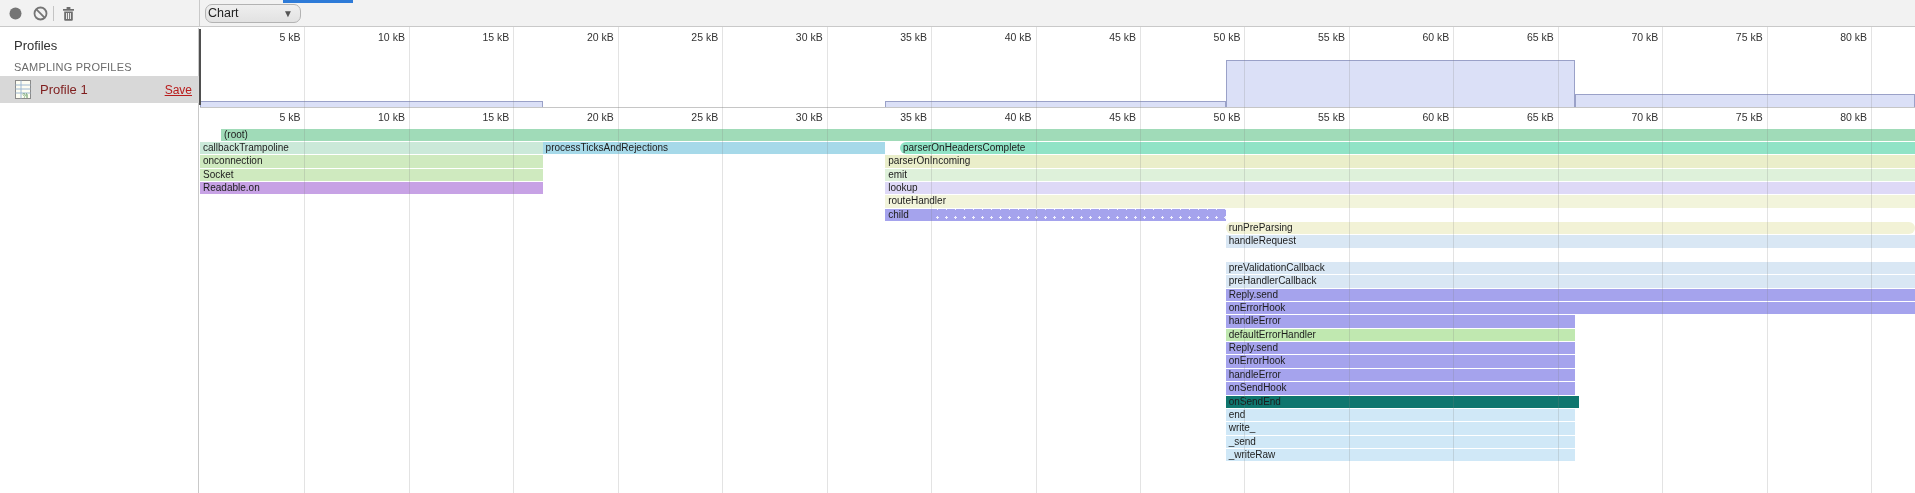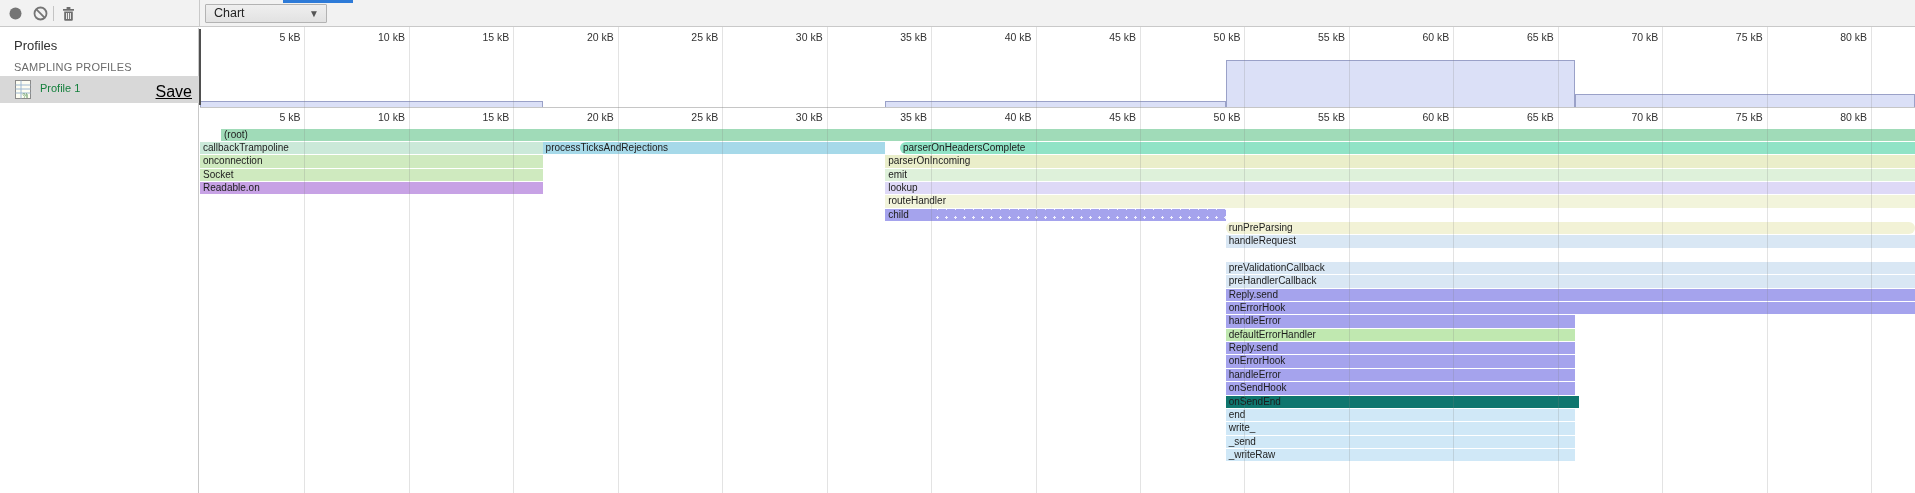--- a/index.html
+++ b/index.html
@@ -8,35 +8,35 @@
   #app { position:relative; width:1915px; height:493px; }
 
   
   #toolbar { position:absolute; left:0; top:0; width:1915px; height:27px;
     background:#f2f2f2; border-bottom:1px solid #c9c9c9; }
   #toolbar .tb-divider { position:absolute; left:53px; top:6px; width:1px; height:15px; background:#c4c4c4; }
   #toolbar .tb-panel-divider { position:absolute; left:199px; top:0; width:1px; height:27px; background:#c9c9c9; }
   .tb-icon { position:absolute; top:6px; width:15px; height:15px; cursor:pointer; }
   #tab-indicator { position:absolute; left:283px; top:0; width:70px; height:3px; }
 
-  #view-select { position:absolute; left:205px; top:4px; width:122px; height:19px;
-    background:linear-gradient(#efefef,#e2e2e2); border:1px solid #b3b3b3; border-radius:1px;
-    font-size:12.5px; color:#222; line-height:17px; padding-left:8px; cursor:pointer; }
+  #view-select { position:absolute; left:205px; top:4px; width:96px; height:19px;
+    background:linear-gradient(#efefef,#e2e2e2); border:1px solid #b3b3b3; border-radius:7px;
+    font-size:12.5px; color:#222; line-height:17px; padding-left:2px; cursor:pointer; }
   #view-select .arrow { position:absolute; right:7px; top:0px; font-size:10px; color:#555; }
 
   
   #sidebar { position:absolute; left:0; top:28px; width:199px; height:465px;
     background:#fff; border-right:1px solid #c9c9c9; }
   #sidebar .title { position:absolute; left:14px; top:10px; font-size:13px; color:#303030; }
   #sidebar .section { position:absolute; left:14px; top:33px; font-size:11px; color:#6b6b6b; letter-spacing:.2px; }
   #profile-row { position:absolute; left:0; top:48px; width:199px; height:27px;
     background:#d8d8d8; cursor:pointer; }
   #profile-row .picon { position:absolute; left:14px; top:3px; }
-  #profile-row .pname { position:absolute; left:40px; top:6px; font-size:11px; color:#15803d; }
-  #profile-row .psave { position:absolute; right:7px; top:7px; font-size:16px; color:#000000;
+  #profile-row .pname { position:absolute; left:40px; top:6px; font-size:13px; color:#7f1d1d; }
+  #profile-row .psave { position:absolute; right:7px; top:7px; font-size:12px; color:#b91c1c;
     text-decoration:underline; cursor:pointer; }
 
   
   #main { position:absolute; left:200px; top:27px; width:1715px; height:466px; background:#fff; }
   .gridline { position:absolute; top:0; width:1px; height:466px; background:rgba(128,128,128,0.22); z-index:5; pointer-events:none; }
   .tick-label { position:absolute; width:76px; text-align:right; font-size:10.5px; color:#333;
     z-index:6; pointer-events:none; white-space:nowrap; }
 
   #overview { position:absolute; left:0; top:0; width:1715px; height:80px; z-index:1; }
   .ov-step { position:absolute; bottom:0; background:rgba(213,219,246,0.85);

